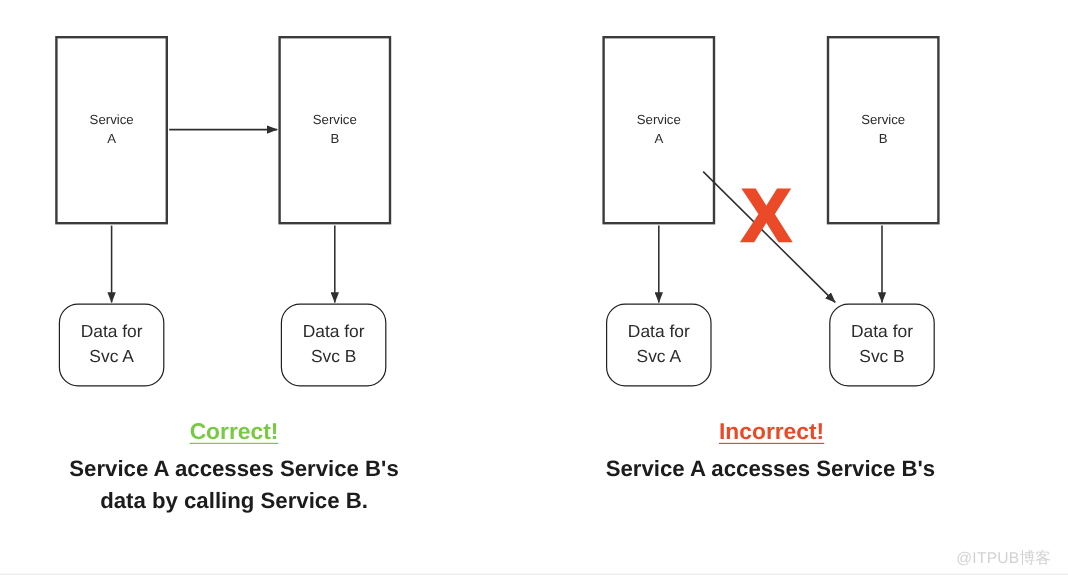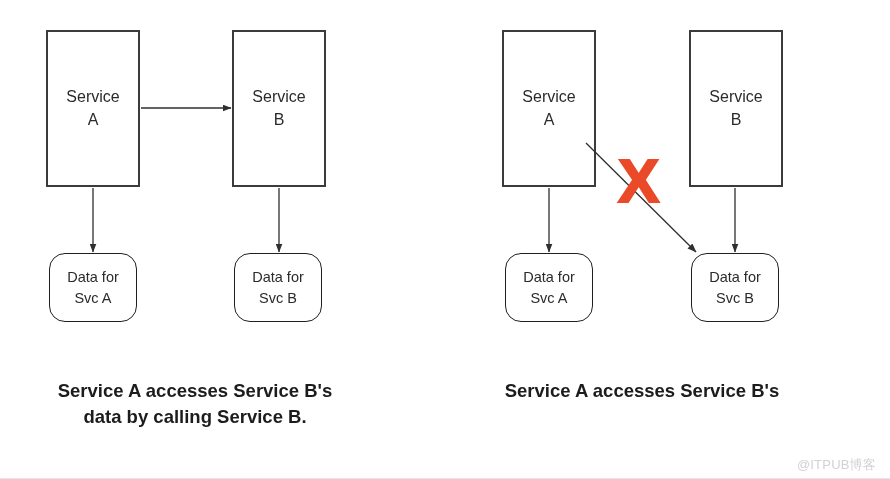--- a/index.html
+++ b/index.html
@@ -24,21 +24,21 @@
   
   .service-box {
     position: absolute;
     box-sizing: border-box;
     border: 2px solid #3b3b3b;
     background: #ffffff;
     display: flex;
     flex-direction: column;
     align-items: center;
     justify-content: center;
-    font-size: 16px;
+    font-size: 11px;
     line-height: 1.42;
     color: #2b2b2b;
     font-family: "Liberation Sans", sans-serif;
   }
   .service-box .ln { display: block; text-align: center; }
 
   
   .datastore-box {
     position: absolute;
     box-sizing: border-box;
@@ -171,21 +171,23 @@
 
     <line x1="549" y1="188" x2="549" y2="252" stroke="#2f2f2f" stroke-width="1.3" marker-end="url(#arrowhead)"></line>
 
     <line x1="735" y1="188" x2="735" y2="252" stroke="#2f2f2f" stroke-width="1.3" marker-end="url(#arrowhead)"></line>
 
     <line x1="586" y1="143" x2="696" y2="252" stroke="#2f2f2f" stroke-width="1.3" marker-end="url(#arrowhead)"></line>
   </svg>
 
   <div class="x-mark" style="left:618px; top:150px; color:#ea4a28;">X</div>
 
+  <div class="verdict" style="left:0px; top:350px; color:#7ac943;">Correct!</div>
 
+  <div class="verdict" style="left:448px; top:350px; color:#ea4a28;">Incorrect!</div>
 
   <div class="caption" style="left:-15px; top:378px;">
     <span class="ln">Service A accesses Service B's</span>
     <span class="ln">data by calling Service B.</span>
   </div>
 
   <div class="caption" style="left:432px; top:378px;">
     <span class="ln">Service A accesses Service B's</span>
   </div>
 

